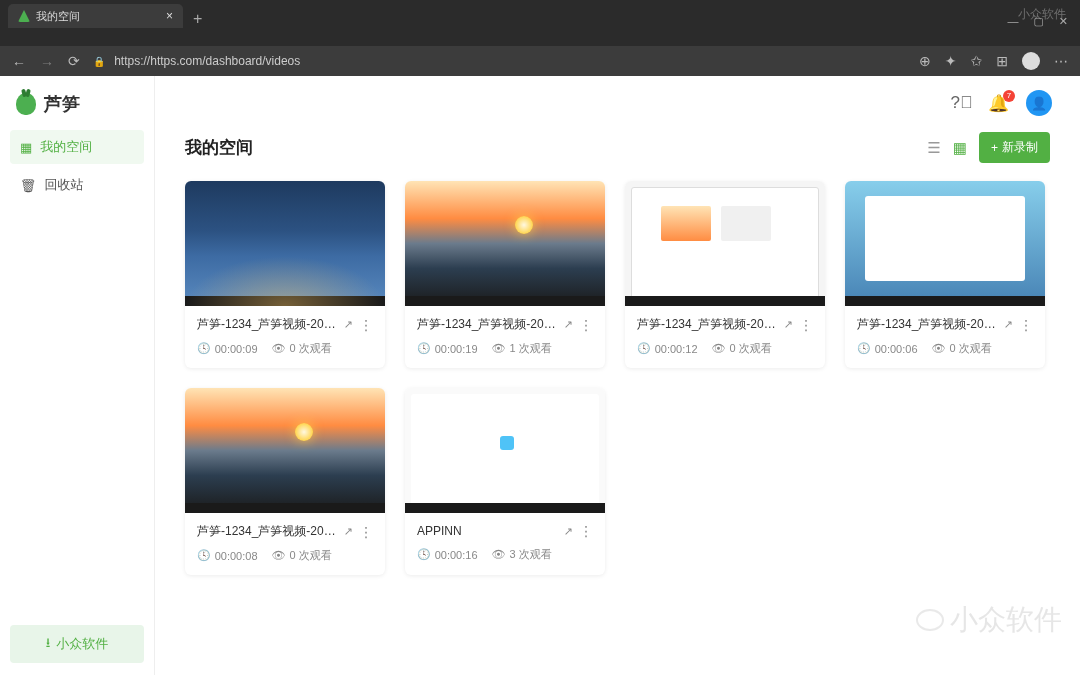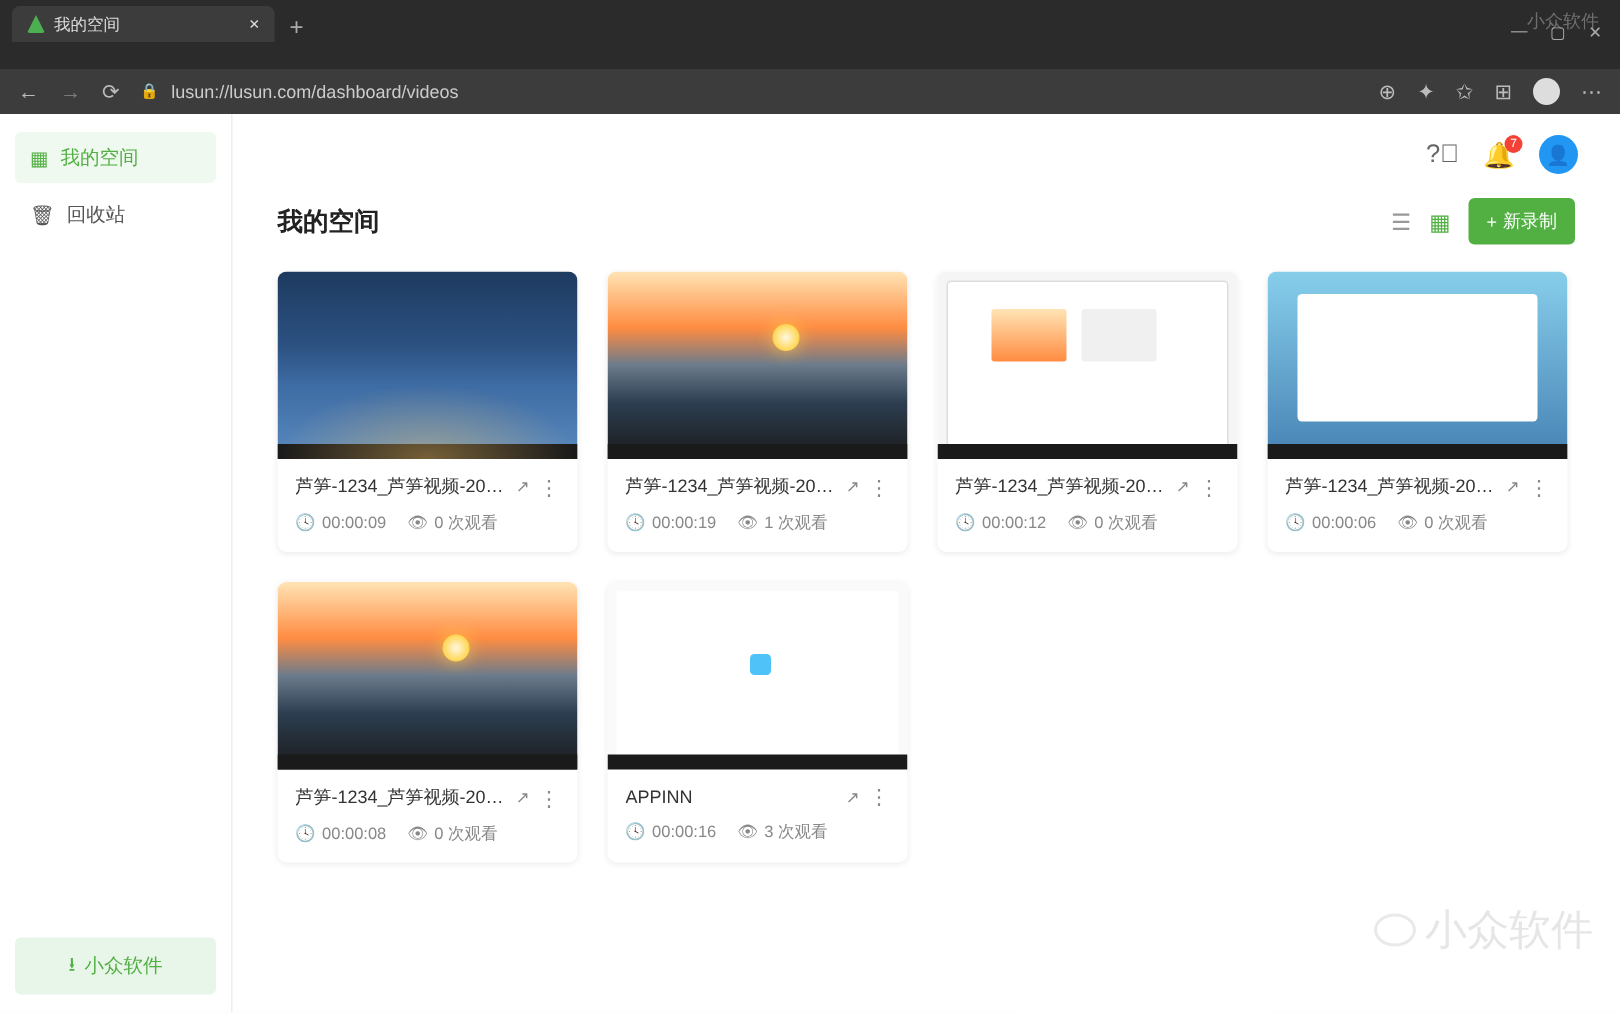--- a/index.html
+++ b/index.html
@@ -97,34 +97,38 @@
   </div>
   <div class="top-watermark">小众软件</div>
 </div>
 
 <div class="addr-bar">
   <span class="nav-icon">←</span>
   <span class="nav-icon" style="opacity:.5">→</span>
   <span class="nav-icon">⟳</span>
   <div class="addr-field">
     <span class="lock">🔒</span>
-    <span class="url">lusun://lusun.com/dashboard/videos</span>
+    <span class="url">https://https.com/dashboard/videos</span>
   </div>
   <div class="addr-right">
     <span>⊕</span>
     <span>✦</span>
     <span>✩</span>
     <span>⊞</span>
     <span class="avatar-small"></span>
     <span>⋯</span>
   </div>
 </div>
 
 <div class="app">
   <div class="sidebar">
+    <div class="logo">
+      <span class="logo-icon"></span>
+      <span class="logo-text">芦笋</span>
+    </div>
     <div class="nav-item active">
       <span class="ni">▦</span>
       <span>我的空间</span>
     </div>
     <div class="nav-item">
       <span class="ni">🗑</span>
       <span>回收站</span>
     </div>
     <div class="download-btn">
       <span>⭳</span>

